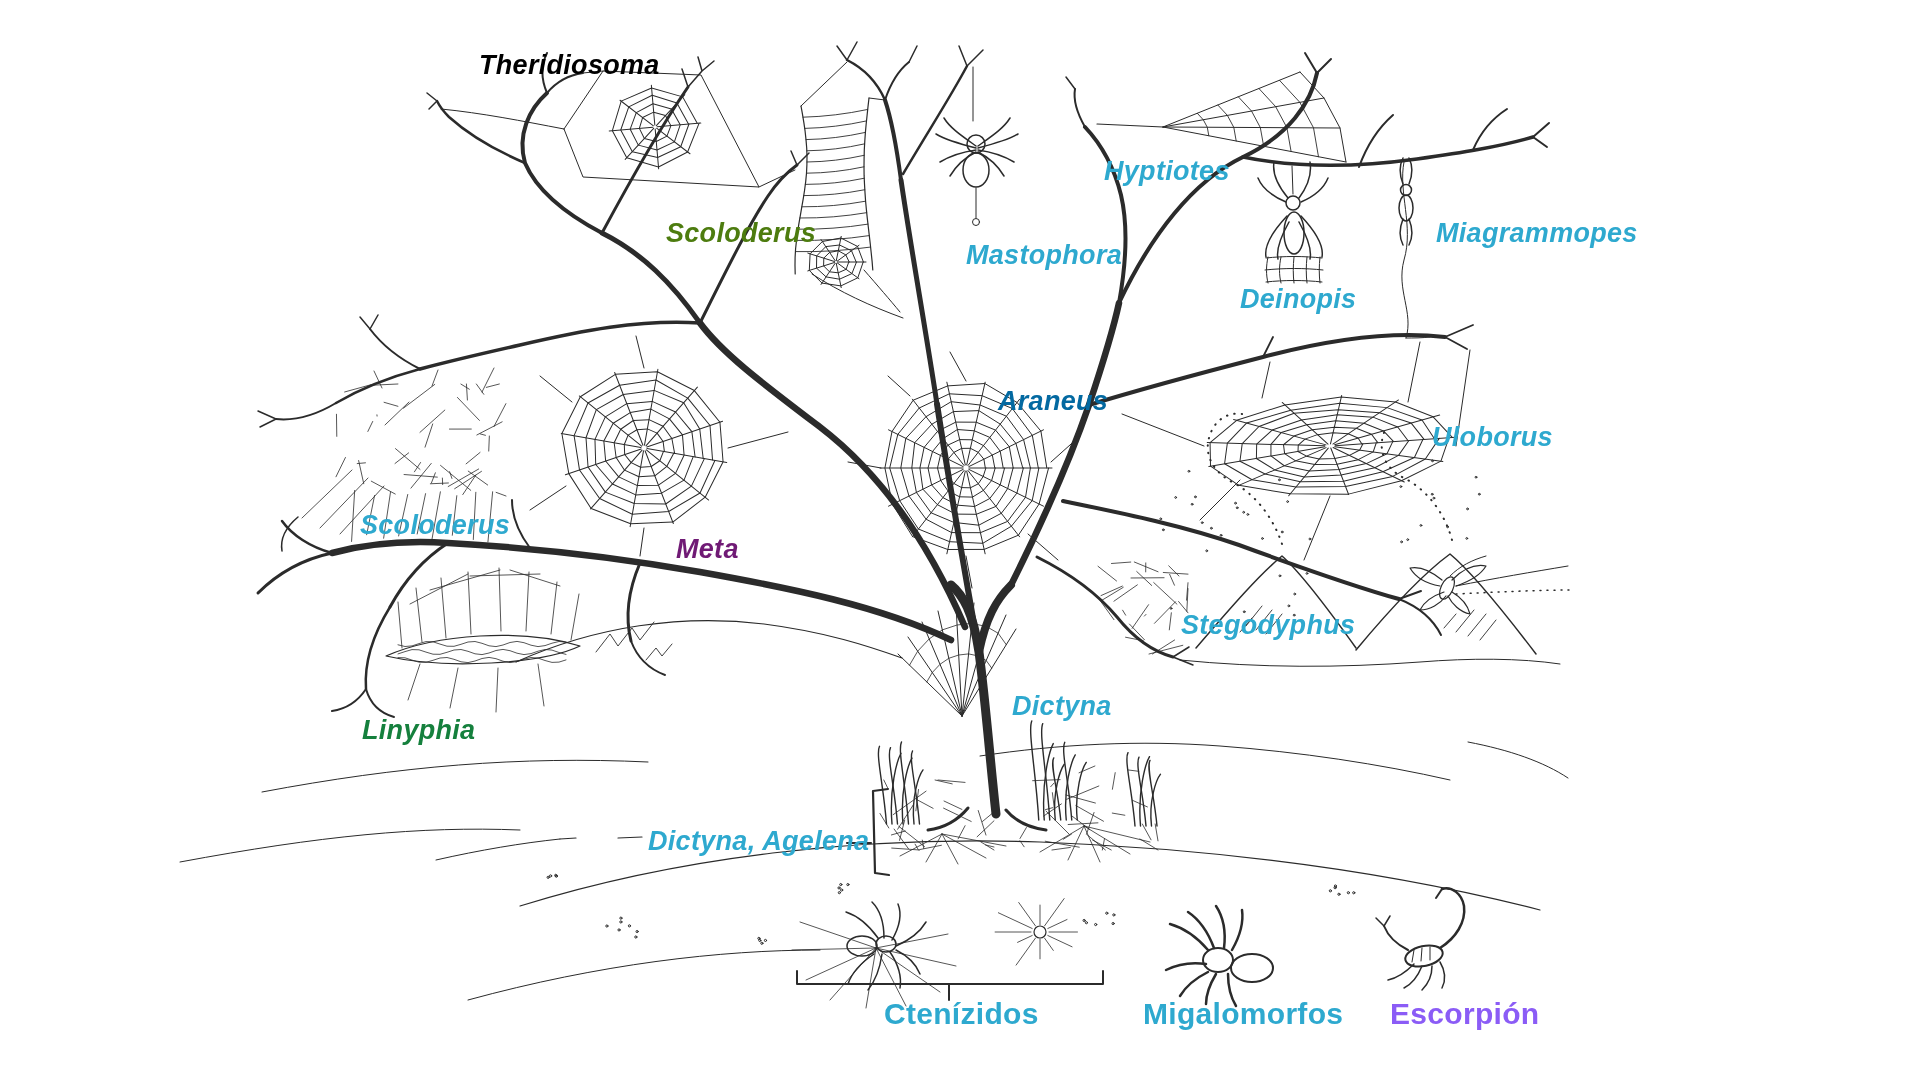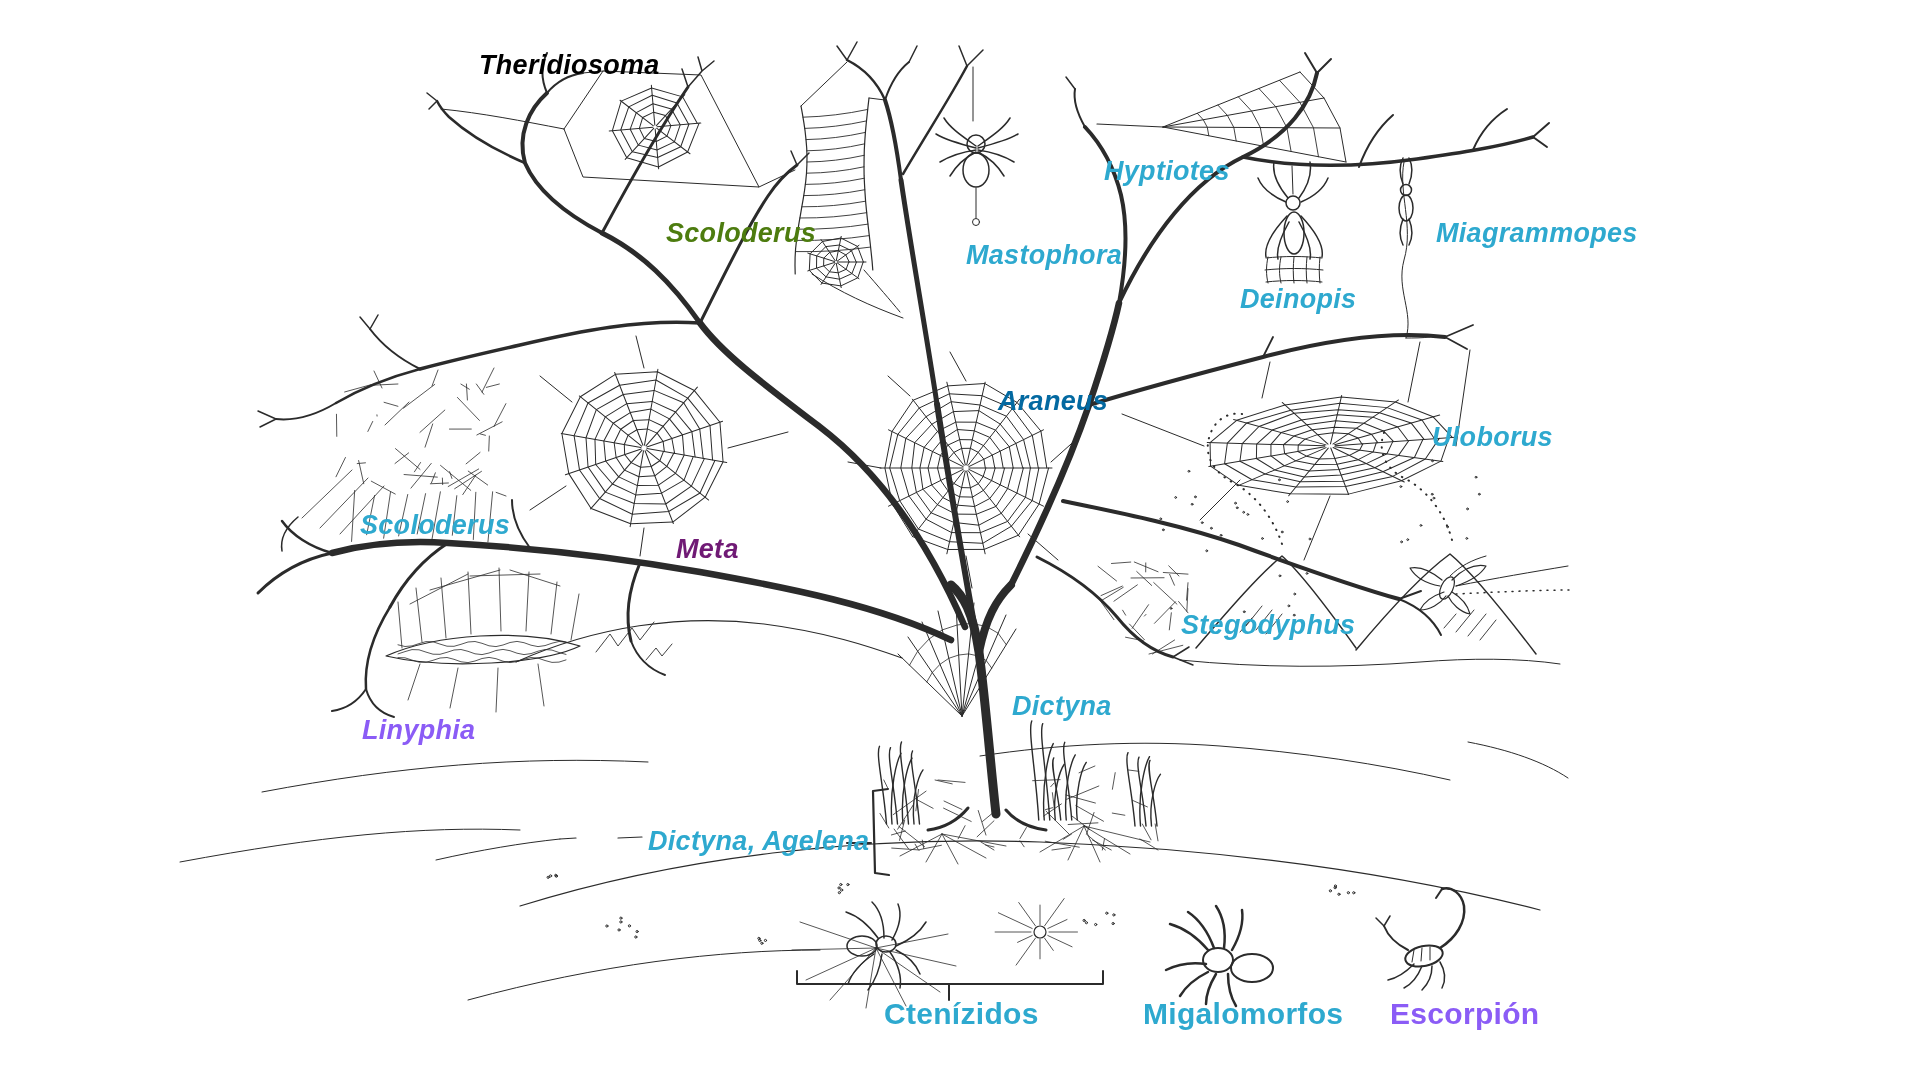--- a/index.html
+++ b/index.html
@@ -617,19 +617,19 @@
       <span class="lbl it" style="left: 966px; top: 240px; color: rgb(46, 169, 207);">Mastophora</span>
       <span class="lbl it" style="left: 1104px; top: 156px; color: rgb(46, 169, 207);">Hyptiotes</span>
       <span class="lbl it" style="left: 1240px; top: 284px; color: rgb(46, 169, 207);">Deinopis</span>
       <span class="lbl it" style="left: 1436px; top: 218px; color: rgb(46, 169, 207);">Miagrammopes</span>
       <span class="lbl it" style="left: 998px; top: 386px; color: #0369a1;">Araneus</span>
       <span class="lbl it" style="left: 1432px; top: 422px; color: rgb(46, 169, 207);">Uloborus</span>
       <span class="lbl it" style="left: 360px; top: 510px; color: rgb(46, 169, 207);">Scoloderus</span>
       <span class="lbl it" style="left: 676px; top: 534px; color: #701a75;">Meta</span>
       <span class="lbl it" style="left: 1181px; top: 610px; color: rgb(46, 169, 207);">Stegodyphus</span>
       <span class="lbl it" style="left: 1012px; top: 691px; color: rgb(46, 169, 207);">Dictyna</span>
-      <span class="lbl it" style="left: 362px; top: 715px; color: #8b5cf6;">Linyphia</span>
+      <span class="lbl it" style="left: 362px; top: 715px; color: #15803d;">Linyphia</span>
       <span class="lbl it" style="left: 648px; top: 826px; color: rgb(46, 169, 207);">Dictyna, Agelena</span>
       <span class="lbl rm" style="left: 884px; top: 997px; color: rgb(46, 169, 207);">Ctenízidos</span>
       <span class="lbl rm" style="left: 1143px; top: 997px; color: rgb(46, 169, 207);">Migalomorfos</span>
       <span class="lbl rm" style="left: 1390px; top: 997px; color: #8b5cf6;">Escorpión</span>
     </div>
 </div>
 
 </body></html>

